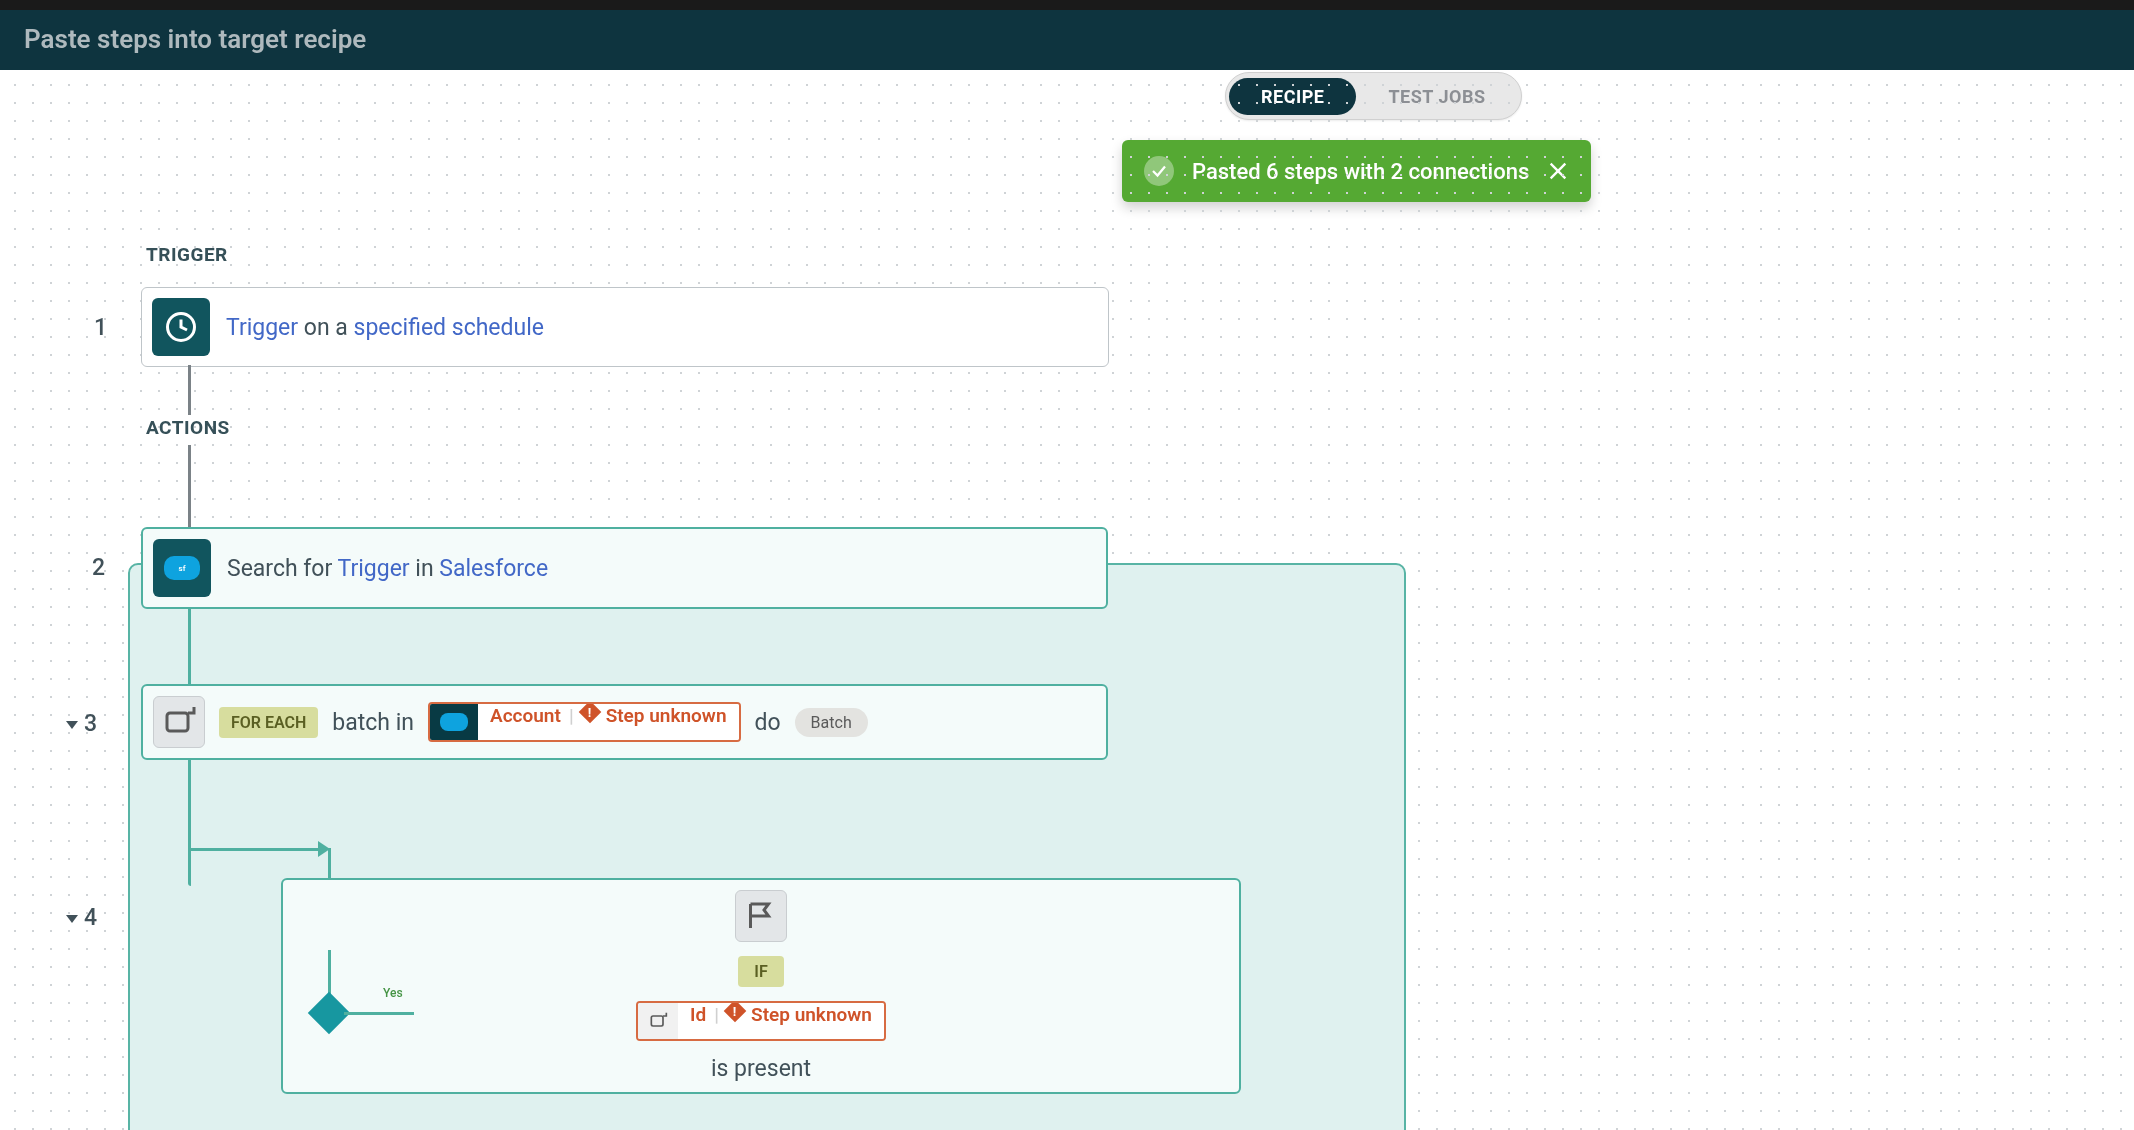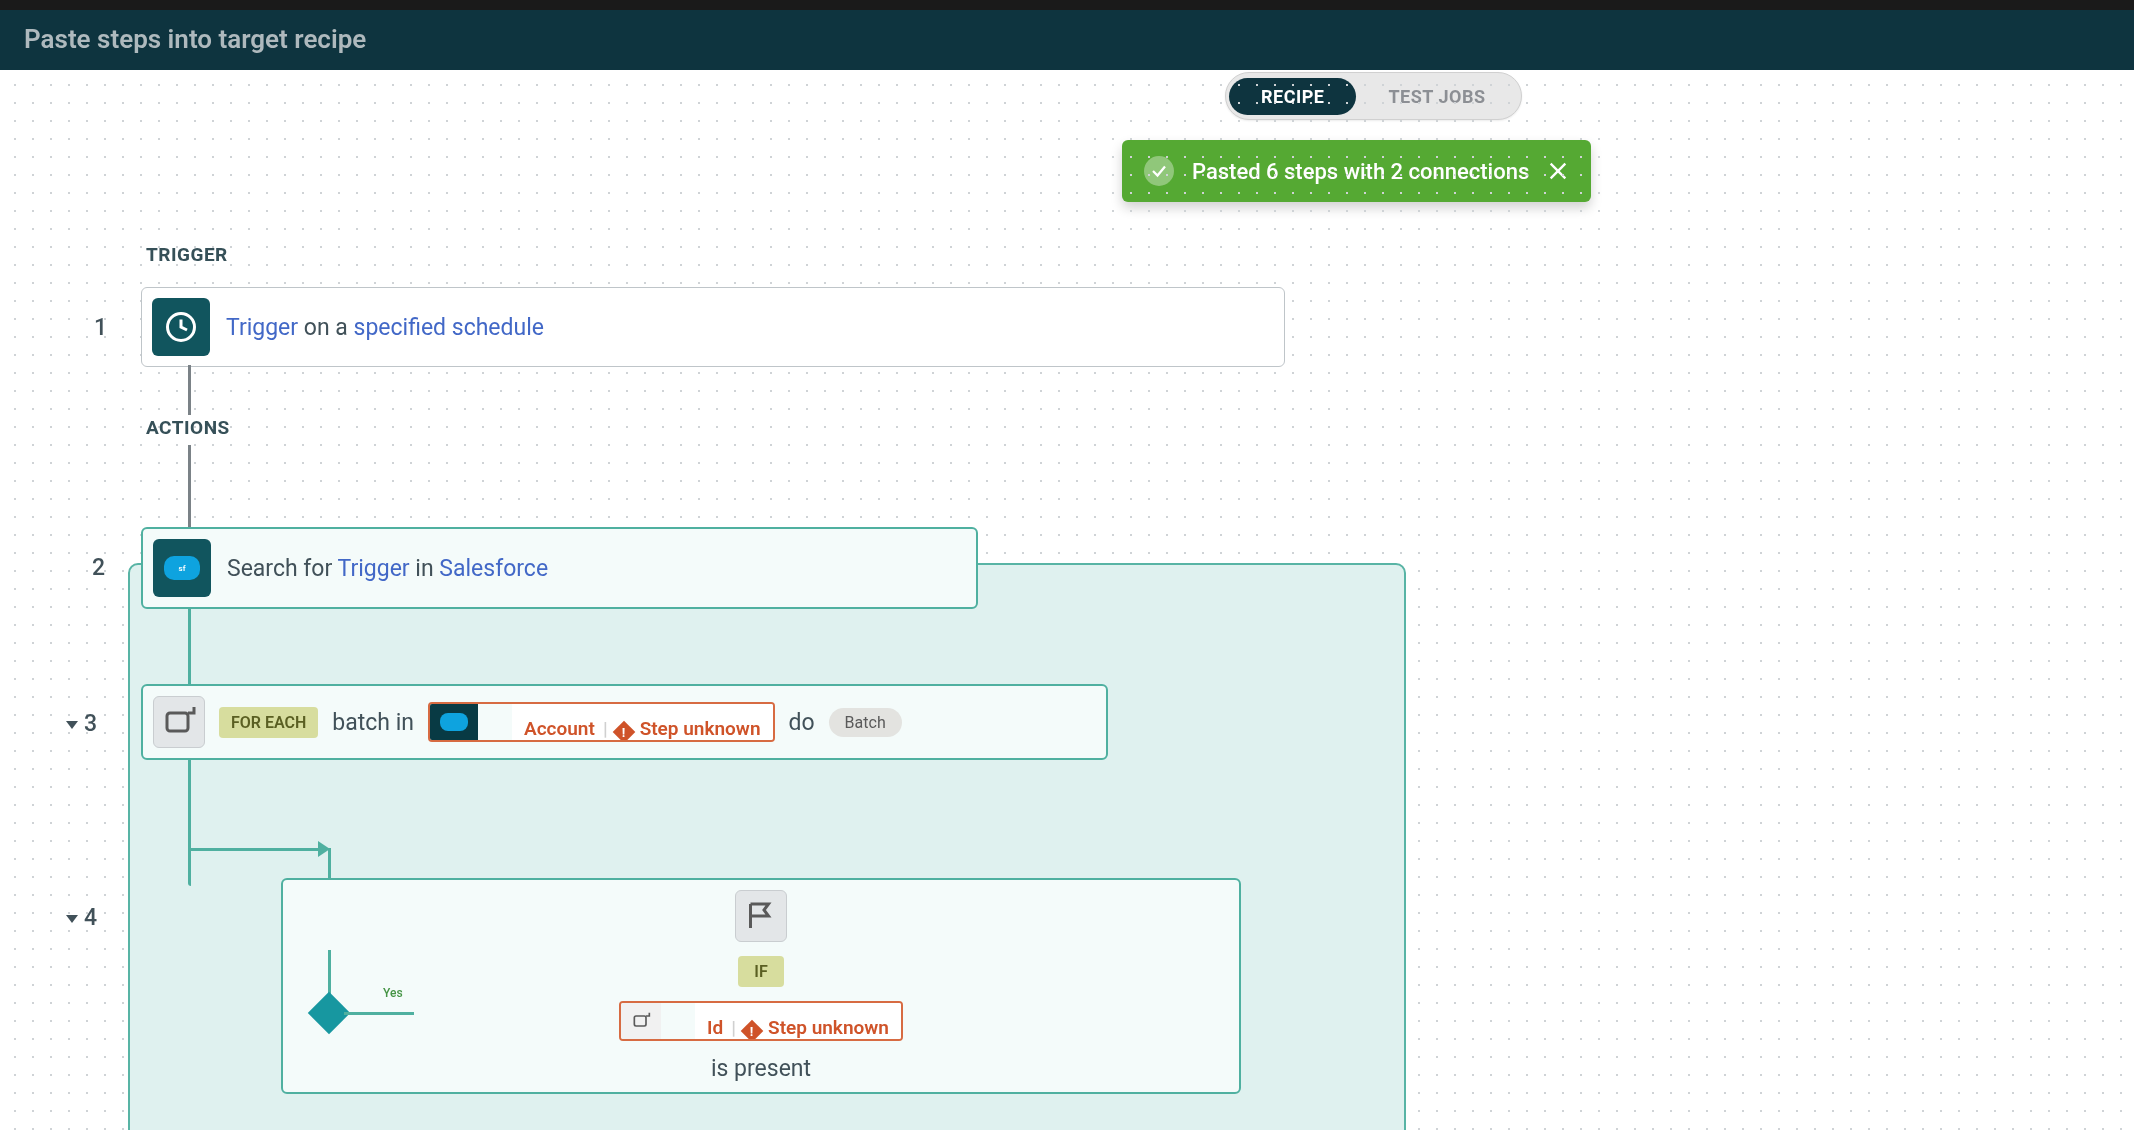--- a/index.html
+++ b/index.html
@@ -157,21 +157,21 @@
   .pill-err .sf-seg {
     background: #083a44; color:#fff; padding:0 10px; height:100%;
     display:flex;align-items:center;justify-content:center;
   }
   .pill-err .loop-seg {
     background: #f1f1f1; color:#5a5a5a; padding:0 10px; height:100%;
     display:flex;align-items:center;justify-content:center;
   }
   .pill-err .txt-seg {
     background:#fff; color:#cf5329; padding:0 12px; height:100%;
-    display:flex;align-items:flex-end;gap:8px;font-weight:600;font-size:19px;margin-left:34px;
+    display:flex;align-items:flex-start;gap:8px;font-weight:600;font-size:19px;
   }
   .pill-err .divider { color:#d0d0d0; }
   .diamond-err {
     width:16px;height:16px;background:#cf5329;transform:rotate(45deg);
     display:flex;align-items:center;justify-content:center;
   }
   .diamond-err span { transform: rotate(-45deg); color:#fff; font-size:13px; font-weight:700;}
 
   
   .sf-cloud {
@@ -243,41 +243,41 @@
     </svg>
 </div>
 
 <div class="canvas">
 
   <div class="paste-region"></div>
 
   <div class="section-label" style="left:146px; top:173px;">TRIGGER</div>
 
   <div class="step-num" style="left:94px; top:244px;">1</div>
-  <div class="step-card" style="left:141px; top:217px; width:1144px;">
+  <div class="step-card" style="left:141px; top:217px; width:968px;">
     <div class="icon-box teal">
       <svg viewBox="0 0 24 24" fill="none" stroke="#fff" stroke-width="2">
           <circle cx="12" cy="12" r="9"></circle>
           <polyline points="12,7 12,12 16,14"></polyline>
         </svg>
     </div>
     <div>
       <span class="link-blue">Trigger</span><span> on a </span><span class="link-blue">specified schedule</span>
     </div>
   </div>
 
   <div class="conn-line" style="left:188px; top:295px; width:3px; height:50px;"></div>
 
   <div class="section-label" style="left:146px; top:346px;">ACTIONS</div>
 
   <div class="conn-line" style="left:188px; top:375px; width:3px; height:115px;"></div>
   <div class="arrowhead" style="left:180px; top:487px;"></div>
 
   <div class="step-num" style="left:92px; top:484px;">2</div>
-  <div class="step-card hl" style="left:141px; top:457px; width:837px;">
+  <div class="step-card hl" style="left:141px; top:457px; width:967px;">
     <div class="icon-box sf">
       <div class="sf-cloud">sf</div>
     </div>
     <div>
       <span>Search for </span><span class="link-blue">Trigger</span><span> in </span><span class="link-blue">Salesforce</span>
     </div>
   </div>
 
   <div class="conn-line teal" style="left:188px; top:538px; width:3px; height:102px;"></div>
   <div class="arrowhead" style="left:180px; top:638px;"></div>

